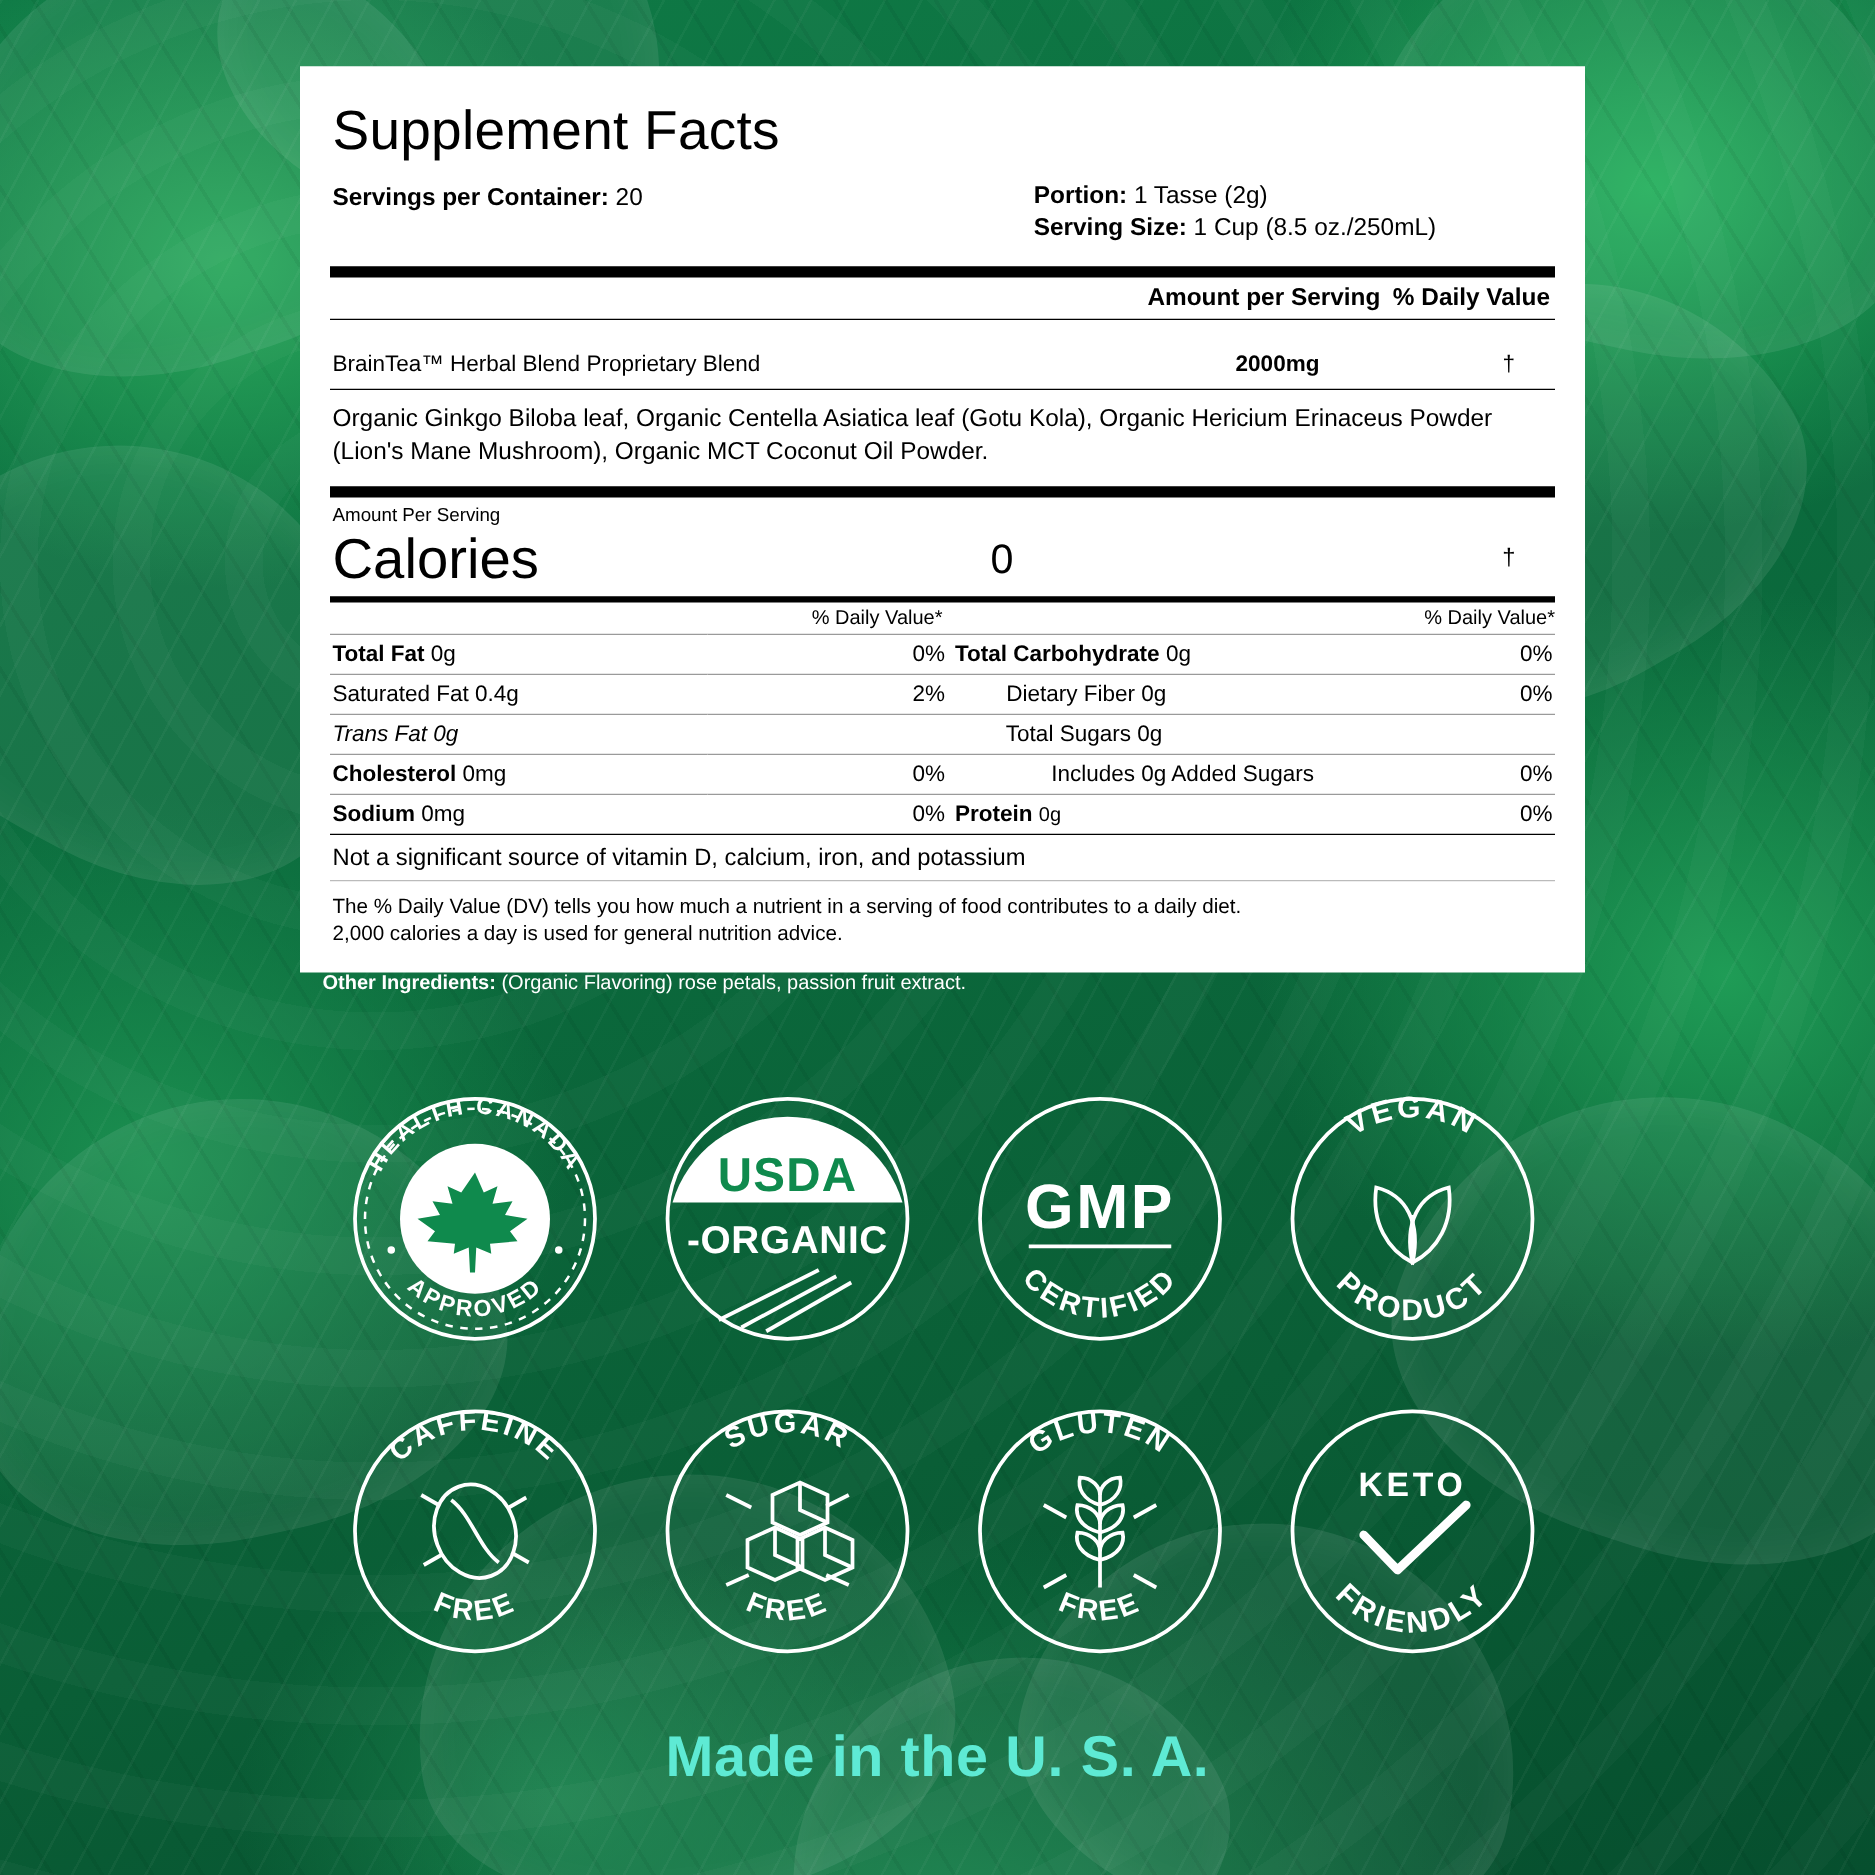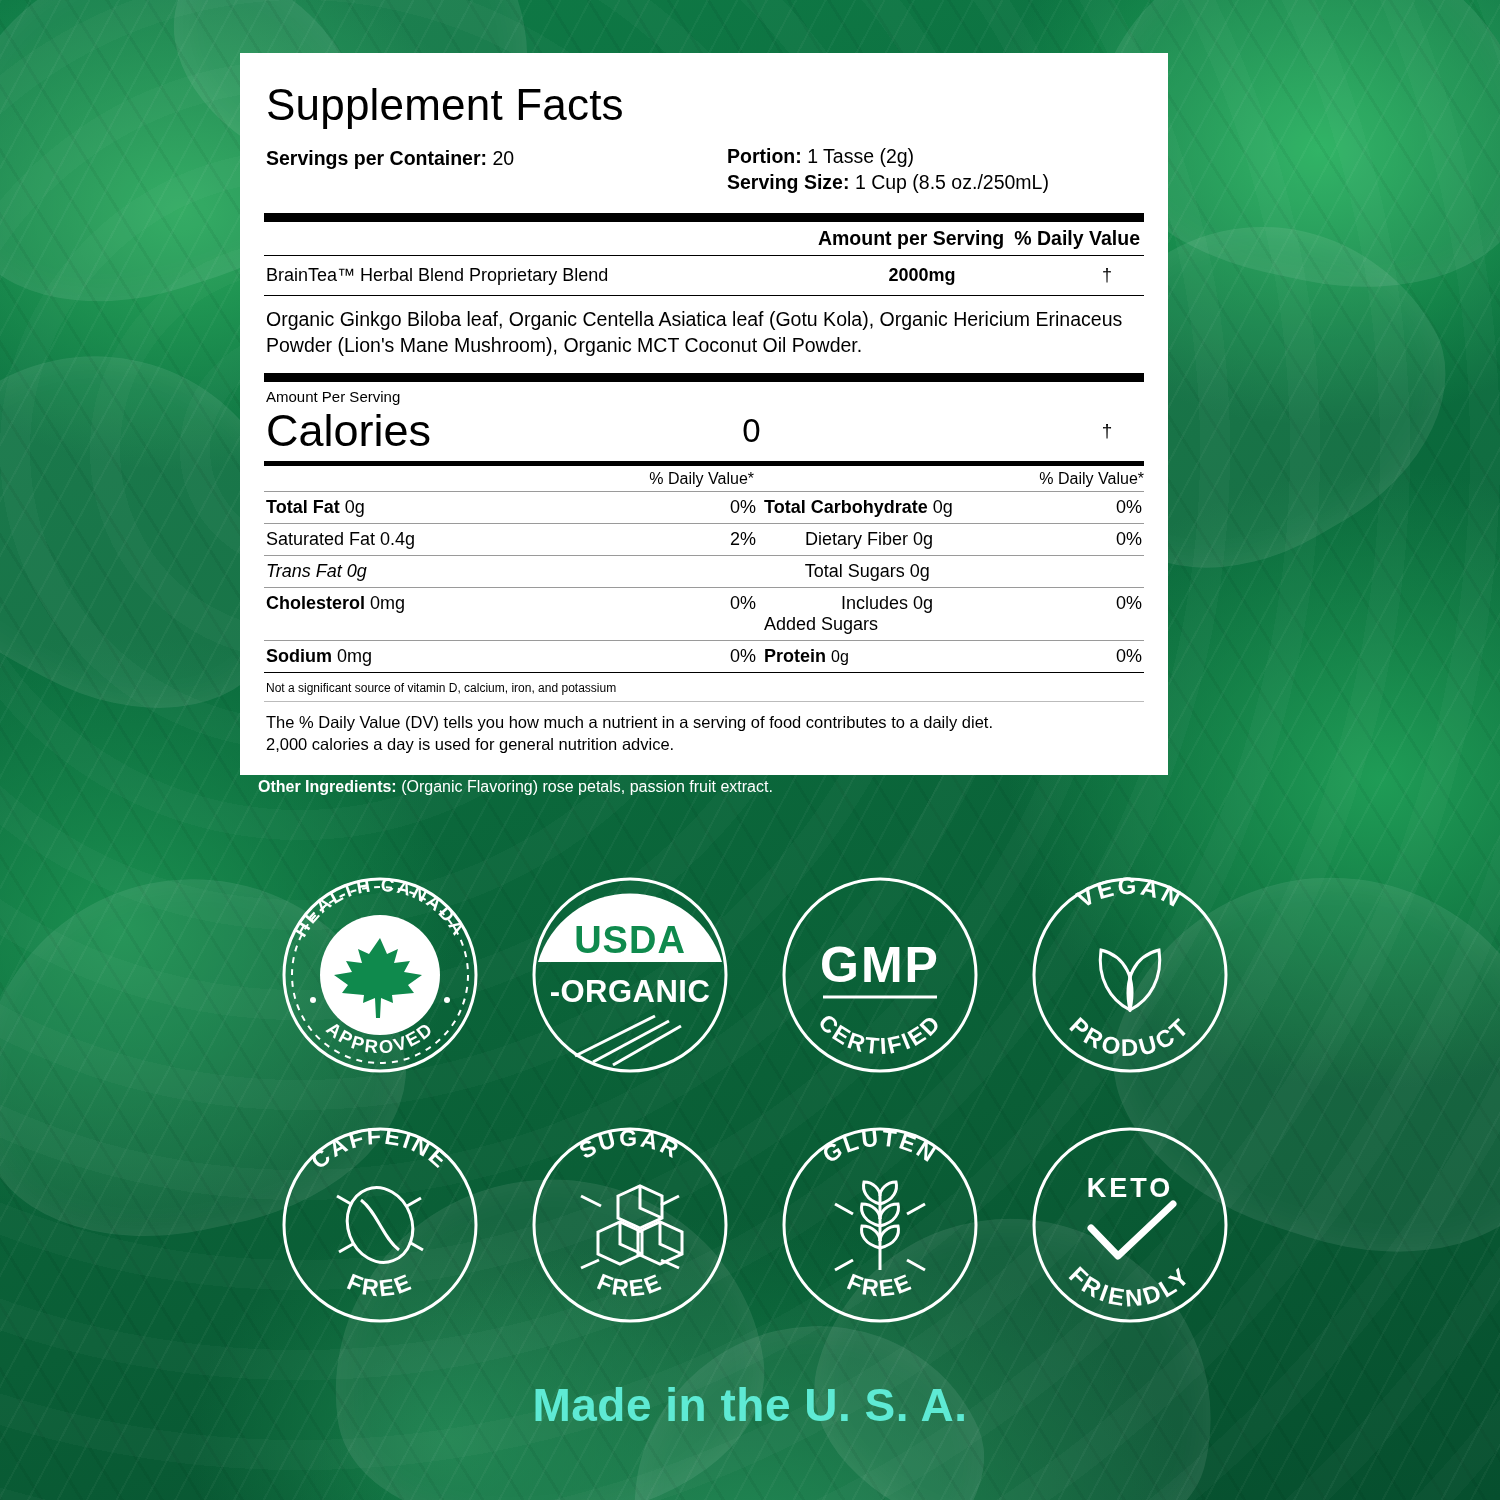--- a/index.html
+++ b/index.html
@@ -49,21 +49,21 @@
   .page {
     position: absolute;
     inset: 0;
   }
 
   
   .panel {
     position: absolute;
     left: 240px;
     top: 53px;
-    width: 928px;
+    width: 1028px;
     background: #ffffff;
     padding: 22px 24px 18px 24px;
     box-sizing: border-box;
     color: #000;
   }
   .sf-title {
     font-size: 44px;
     line-height: 1;
     font-weight: 400;
     letter-spacing: .2px;
@@ -72,21 +72,21 @@
   .sf-top {
     display: flex;
     justify-content: space-between;
     align-items: flex-start;
     font-size: 19.5px;
     padding: 0 2px;
   }
   .sf-top .left { padding-top: 2px; }
   .sf-top .right { text-align: left; min-width: 415px; }
   .sf-top .right div { margin-bottom: 3px; }
-  b, .b { font-weight: bold; }
+  b, .b { font-weight: bold; margin-top: 16px; }
 
   .rule-thick { border-top: 9px solid #000; margin-top: 16px; }
   .rule-med   { border-top: 5px solid #000; }
   .rule-thin  { border-top: 1.5px solid #000; }
   .rule-hair  { border-top: 1px solid #bbb; }
 
   .amount-head {
     display: flex;
     justify-content: flex-end;
     font-size: 19.5px;
@@ -138,21 +138,21 @@
   .nut-table tr.sep td { border-top: 1px solid #9a9a9a; }
   .nut-table .lbl-l { width: 300px; padding-left: 2px; }
   .nut-table .pct-l { width: 190px; text-align: right; padding-right: 8px; }
   .nut-table .lbl-r { }
   .nut-table .pct-r { width: 170px; text-align: right; padding-right: 2px; }
   .ind1 { padding-left: 18px; }
   .ind2 { padding-left: 36px; }
   .ital { font-style: italic; }
 
   .note-small {
-    font-size: 12px;
+    font-size: 19px;
     padding: 8px 2px 6px 2px;
   }
   .note-foot {
     font-size: 16.5px;
     line-height: 1.35;
     padding: 9px 2px 2px 2px;
   }
 
   .other-ing {
     position: absolute;

